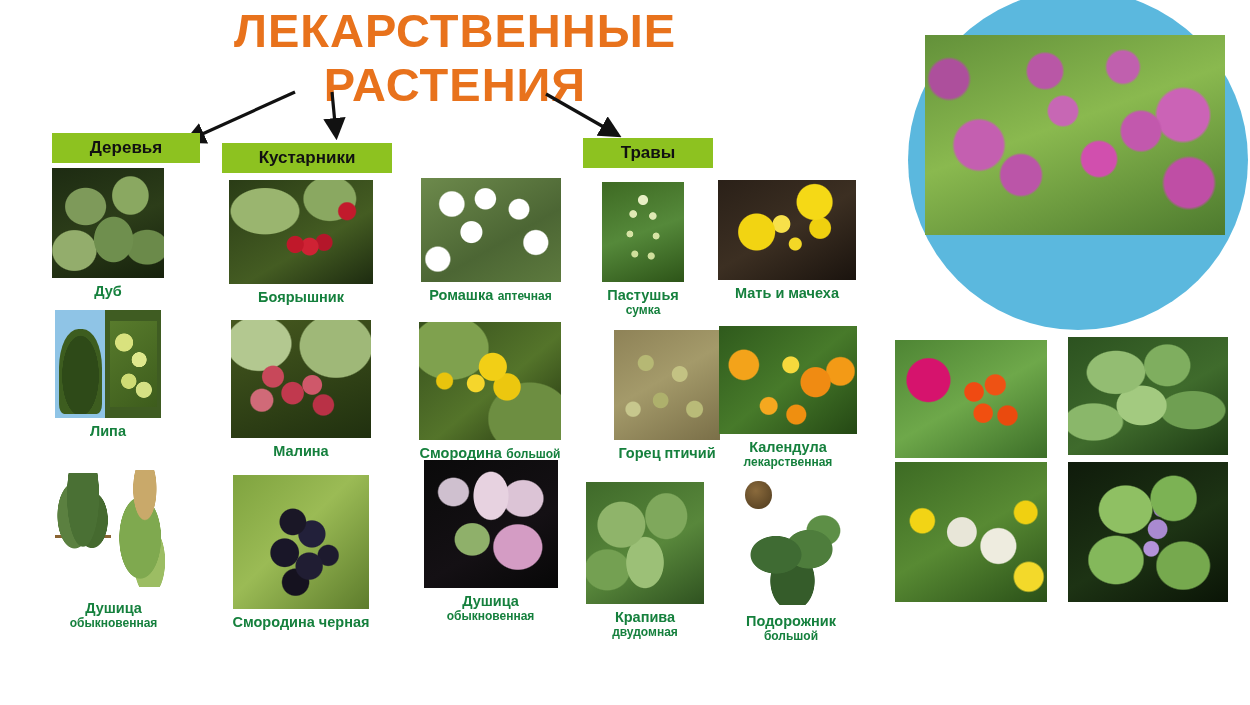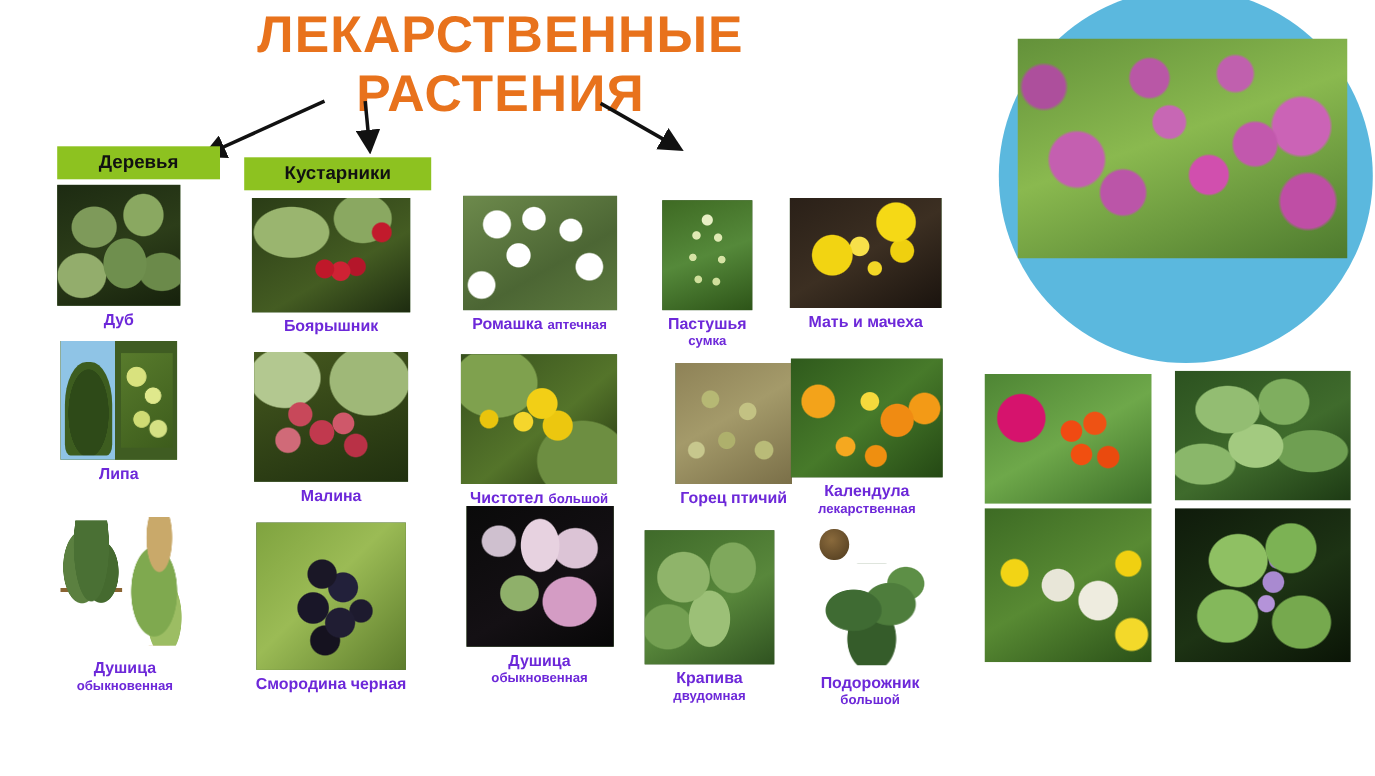--- a/index.html
+++ b/index.html
@@ -39,21 +39,21 @@
 
   
   .card{position:absolute;text-align:center;}
   .thumb{
     display:block;margin:0 auto;
     background:#3b5a2a;
     border:0;overflow:hidden;position:relative;
   }
   .cap{
     margin-top:4px;
-    color:#6d28d9;
+    color:#15803d;
     font-weight:bold;
     line-height:1.12;
   }
   .cap .main{font-size:14.5px;}
   .cap .sub{font-size:12px;font-weight:bold;}
   .cap .sub.block{display:block;}
 
   
   .blue-circle{
     position:absolute;left:908px;top:-10px;
@@ -283,20 +283,21 @@
     <defs>
       <marker id="ah3" markerWidth="7" markerHeight="7" refX="5" refY="3.5" orient="auto">
         <path d="M0,0 L7,3.5 L0,7 Z" fill="#111"></path>
       </marker>
     </defs>
     <line x1="6" y1="2" x2="76" y2="42" stroke="#111" stroke-width="3.2" marker-end="url(#ah3)"></line>
   </svg>
 
   <div class="chip chip-shrubs">Кустарники</div>
   <div class="chip chip-trees">Деревья</div>
+  <div class="chip chip-herbs">Травы</div>
 
   <div class="card" style="left:33px;top:168px;width:150px;">
     <div class="thumb" style="width:112px;height:110px;">
       <div class="ph ph-oak"></div>
     </div>
     <div class="cap">
       <span class="main">Дуб</span>
     </div>
   </div>
 
@@ -354,21 +355,21 @@
       <span class="main">Ромашка</span>
       <span class="sub">аптечная</span>
     </div>
   </div>
 
   <div class="card" style="left:400px;top:322px;width:180px;">
     <div class="thumb" style="width:142px;height:118px;">
       <div class="ph ph-celandine"></div>
     </div>
     <div class="cap">
-      <span class="main">Чистотел</span>
+      <span class="main">Смородина</span>
       <span class="sub">большой</span>
     </div>
   </div>
 
   <div class="card" style="left:403px;top:460px;width:175px;">
     <div class="thumb" style="width:134px;height:128px;">
       <div class="ph ph-oregano"></div>
     </div>
     <div class="cap">
       <span class="main">Душица</span>

